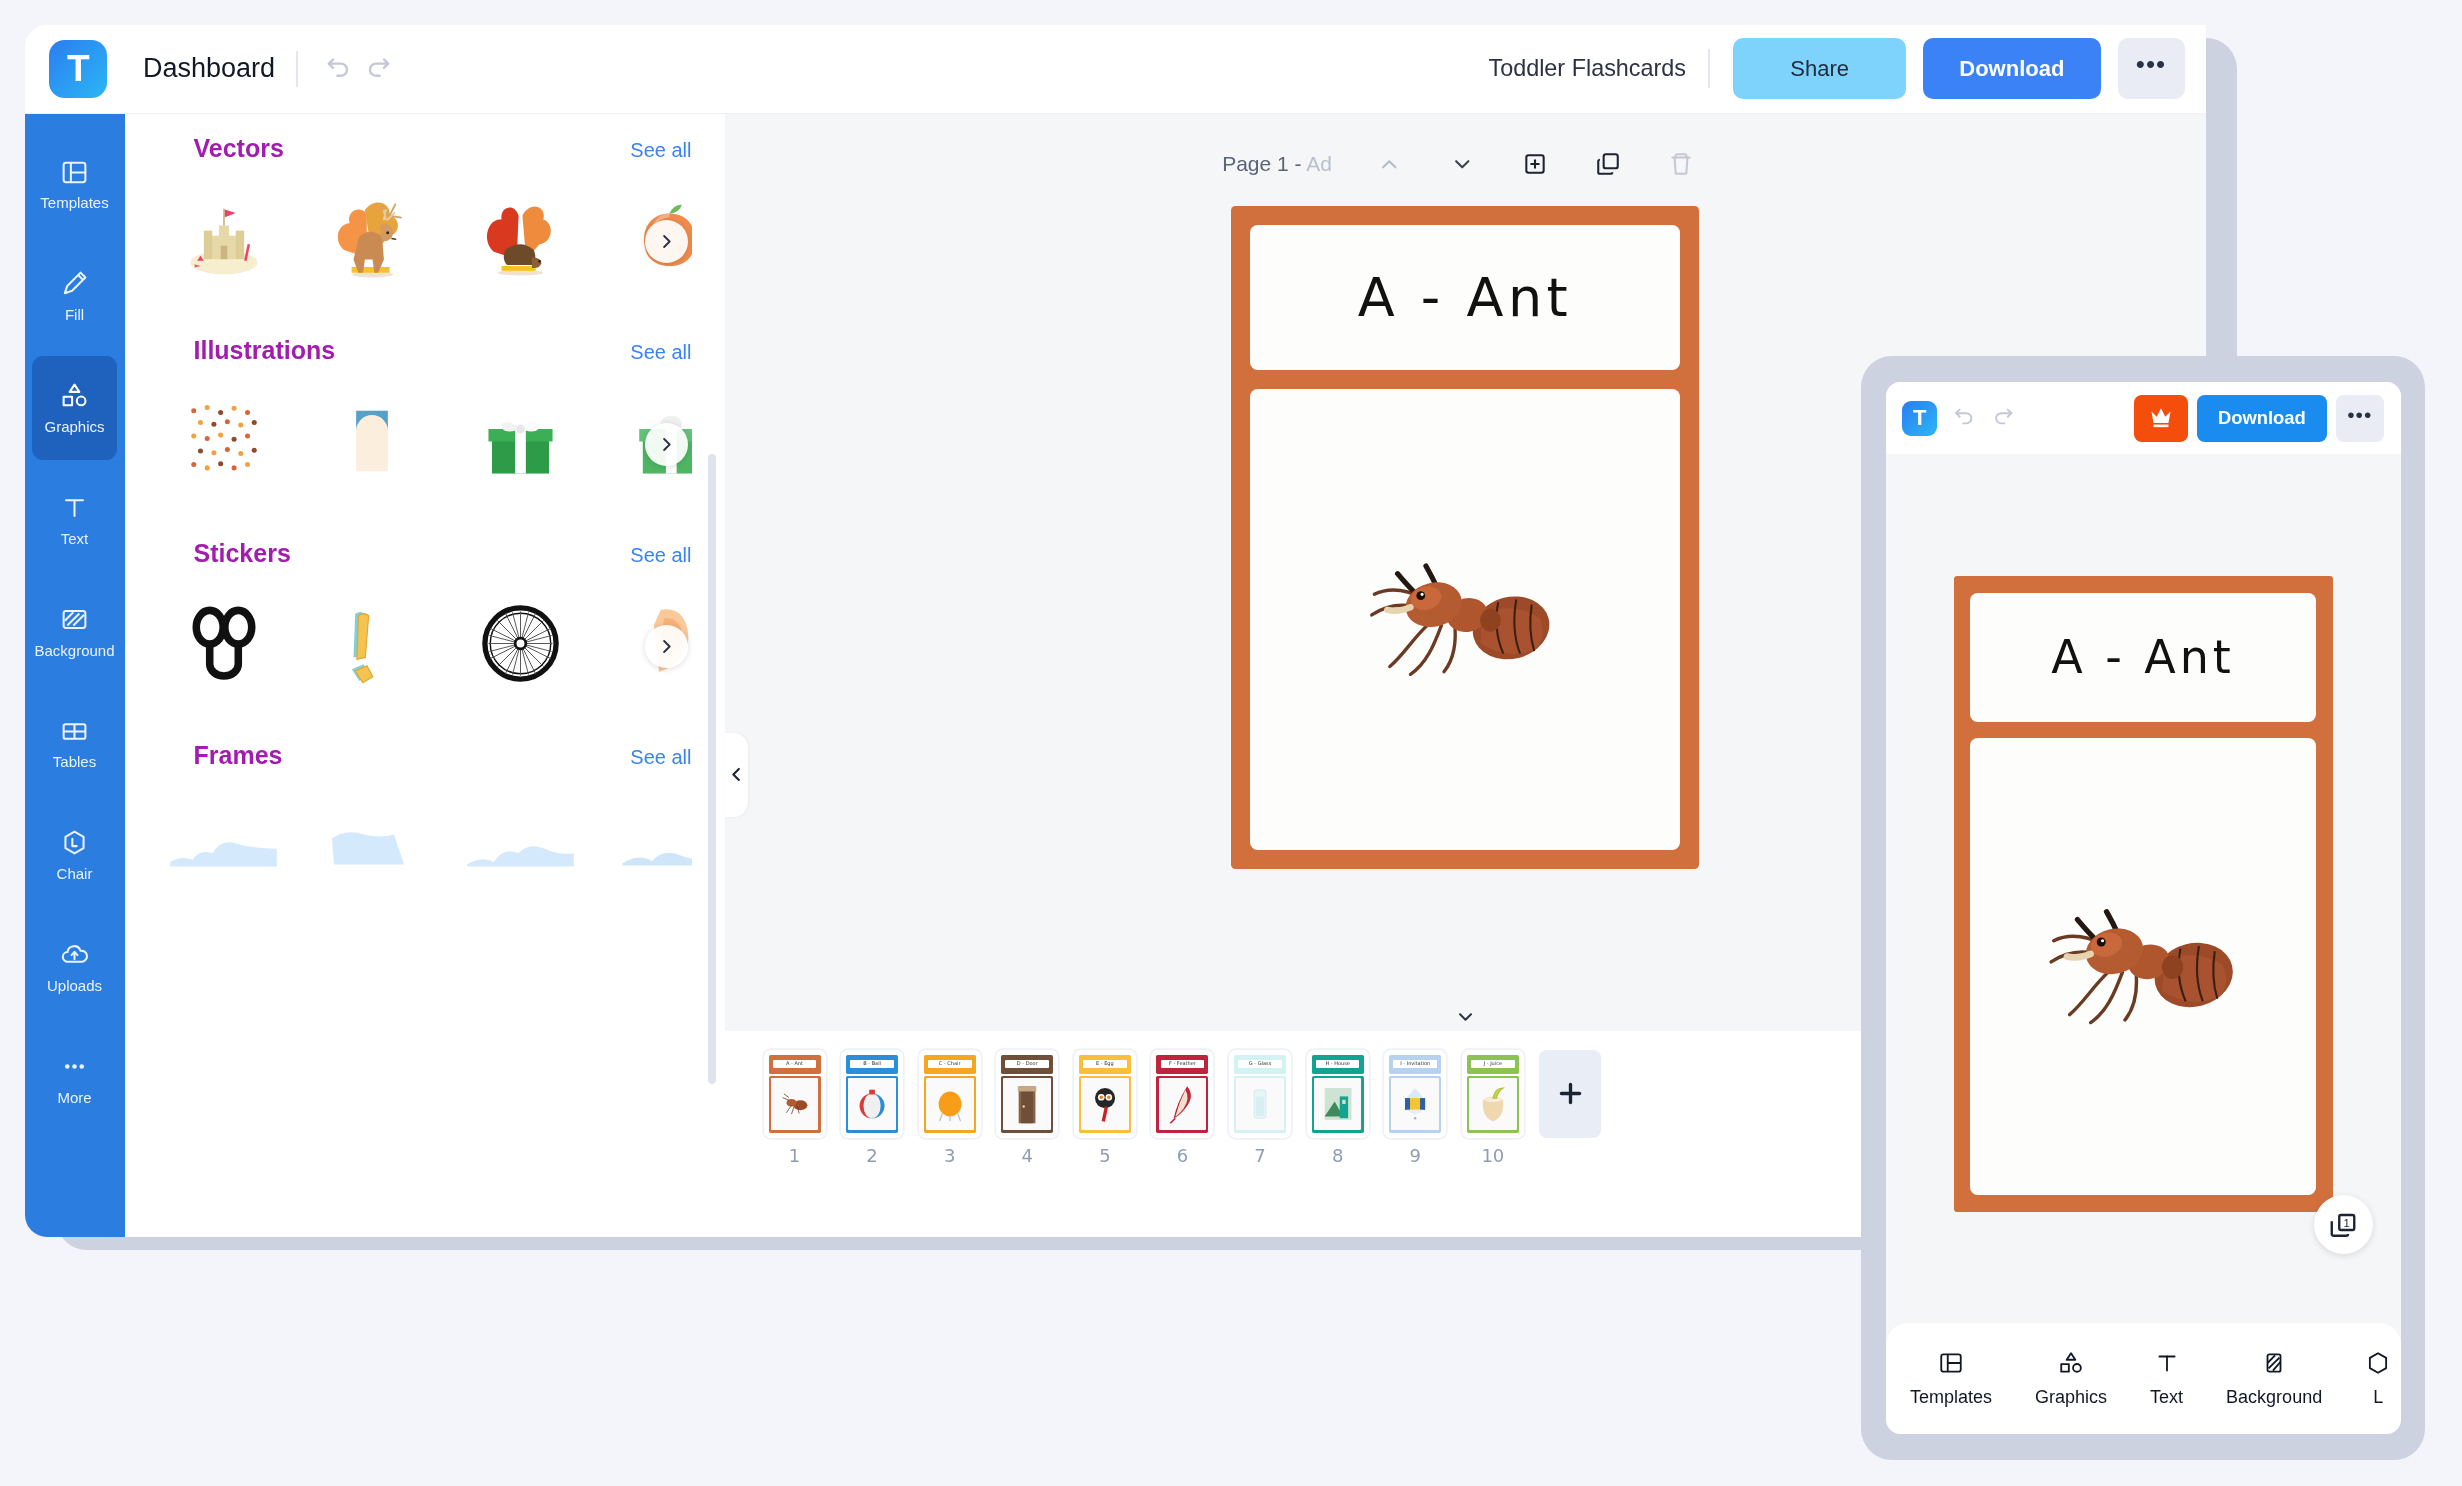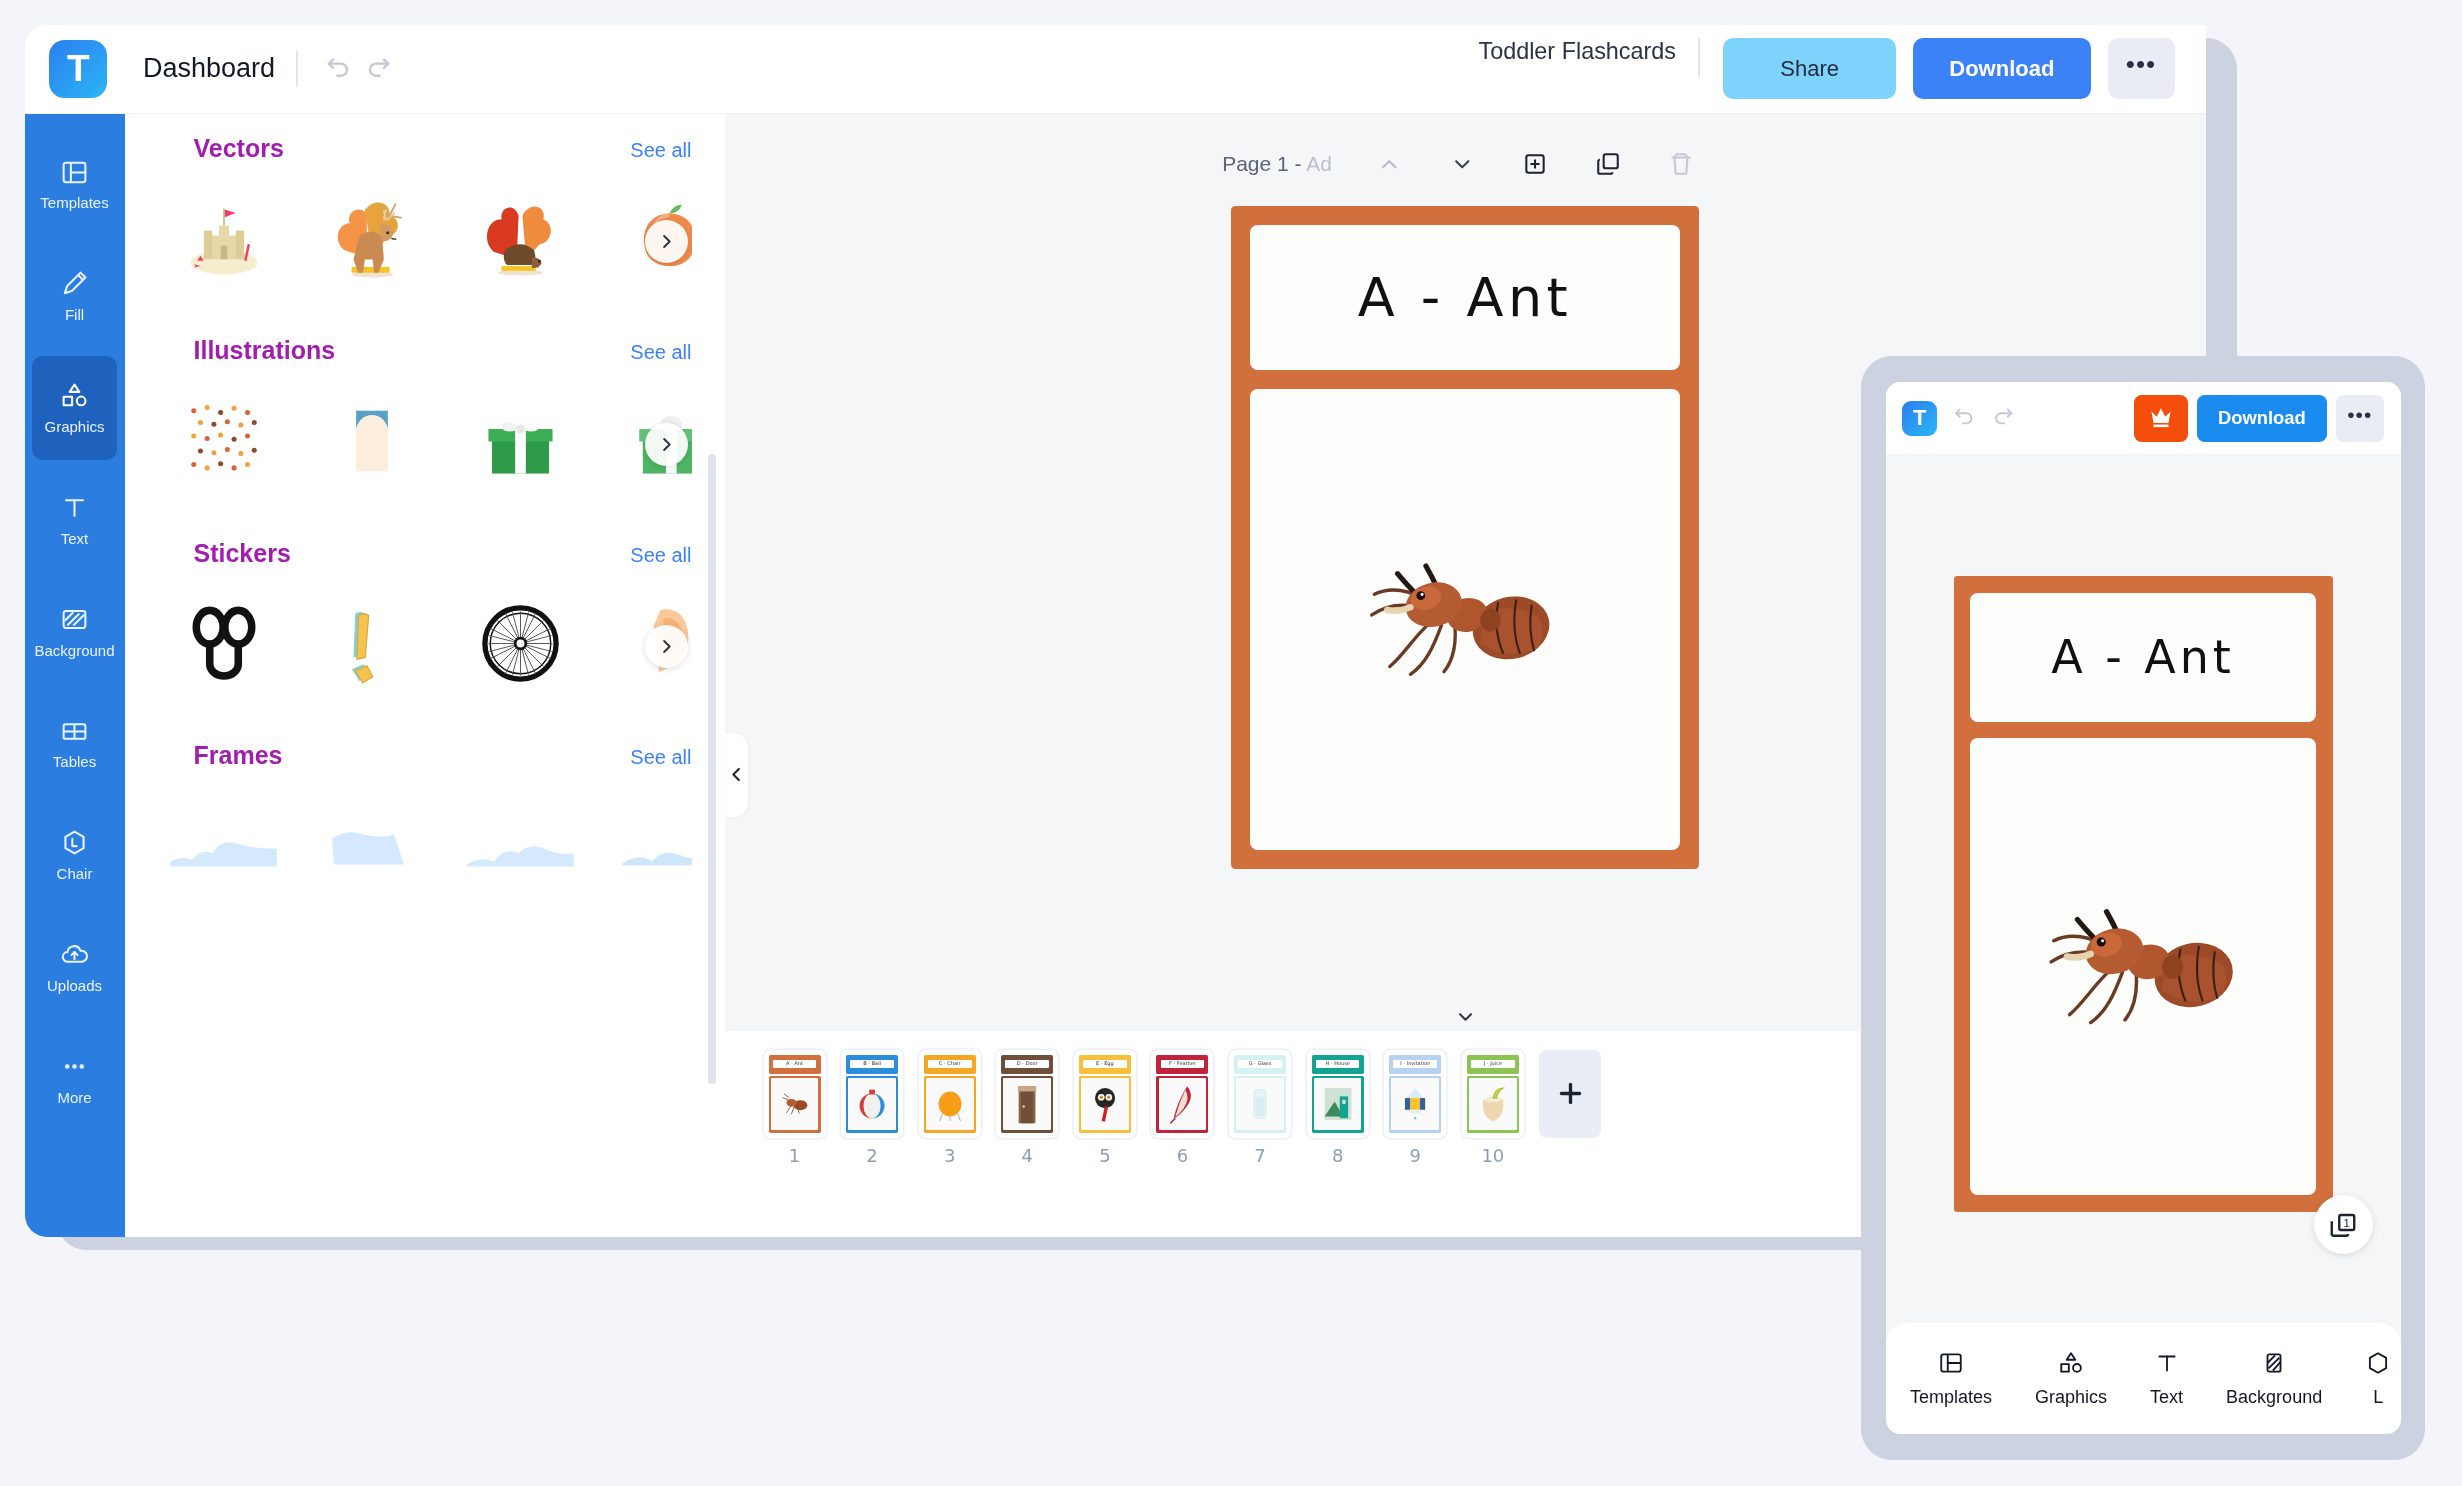--- a/index.html
+++ b/index.html
@@ -51,21 +51,21 @@
   .dashboard-label {
     margin-left: 36px; font-size: 27px; color: #121826; font-weight: 500;
   }
   .vdiv { width: 1.7px; height: 36px; background: #e3e6ee; margin: 0 21px; }
   .icon-btn {
     width: 40px; height: 40px; display: flex; align-items: center;
     justify-content: center; cursor: pointer;
   }
   .icon-btn svg { display: block; }
   .topbar-right {
-    margin-left: auto; display: flex; align-items: flex-start; padding-right: 31px;
+    margin-left: auto; display: flex; align-items: center; padding-right: 21px;
   }
   .doc-title { font-size: 23.4px; color: #2b3244; margin-right: 22px; }
   .vdiv2 { width: 1.7px; height: 39px; background: #e3e6ee; margin-right: 23.4px; }
   .btn {
     border: none; border-radius: 10px; font-size: 22px;
     font-family: "Liberation Sans", sans-serif; cursor: pointer;
     display: flex; align-items: center; justify-content: center;
   }
   .btn-share {
     background: #7dd3fc; color: #242b3b; width: 173px; height: 61px;

